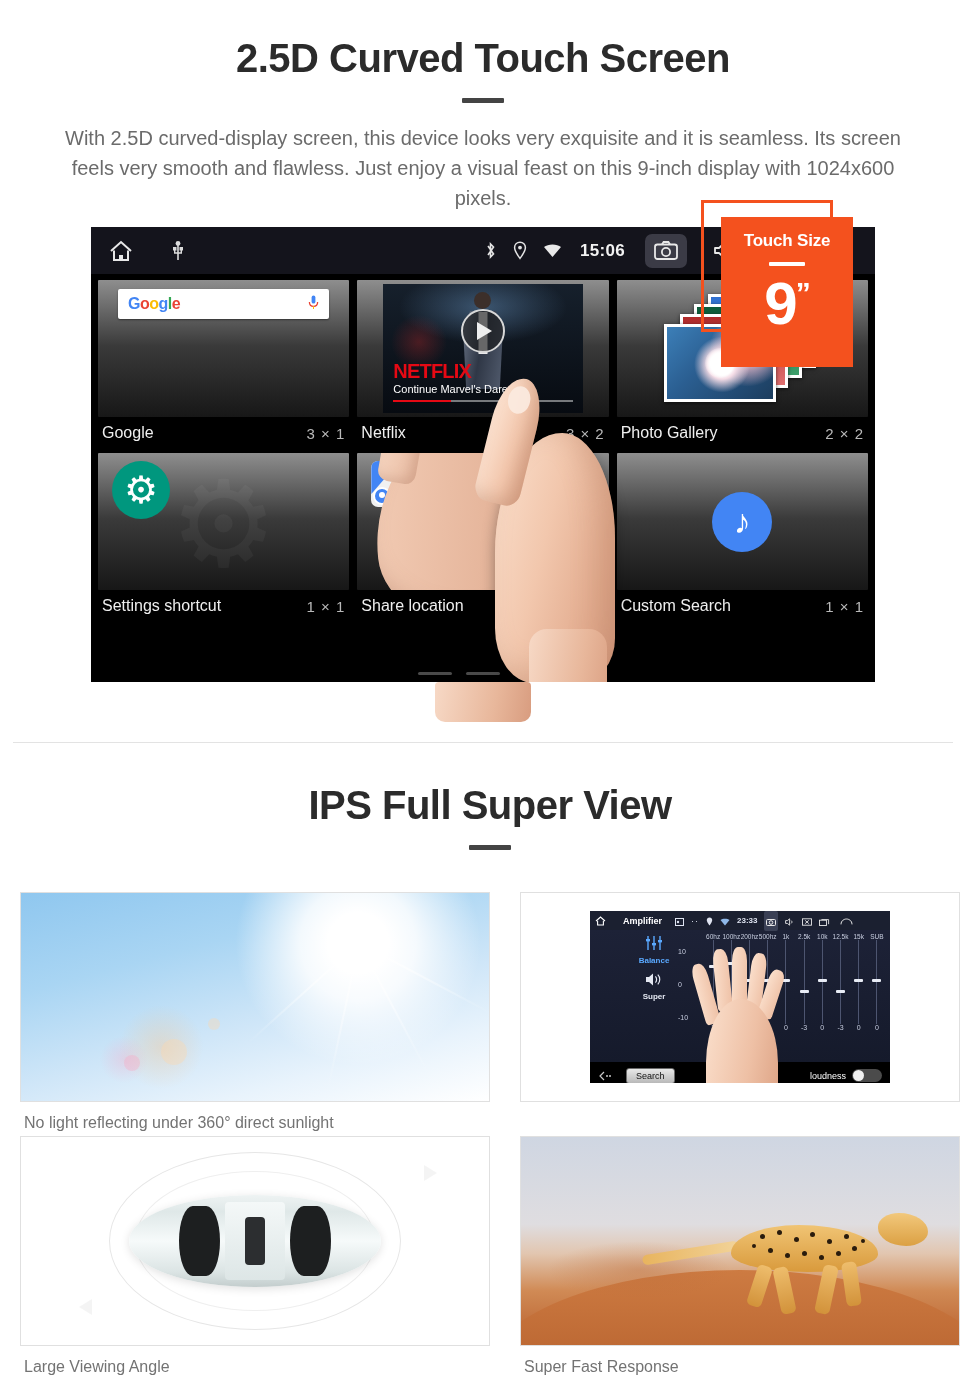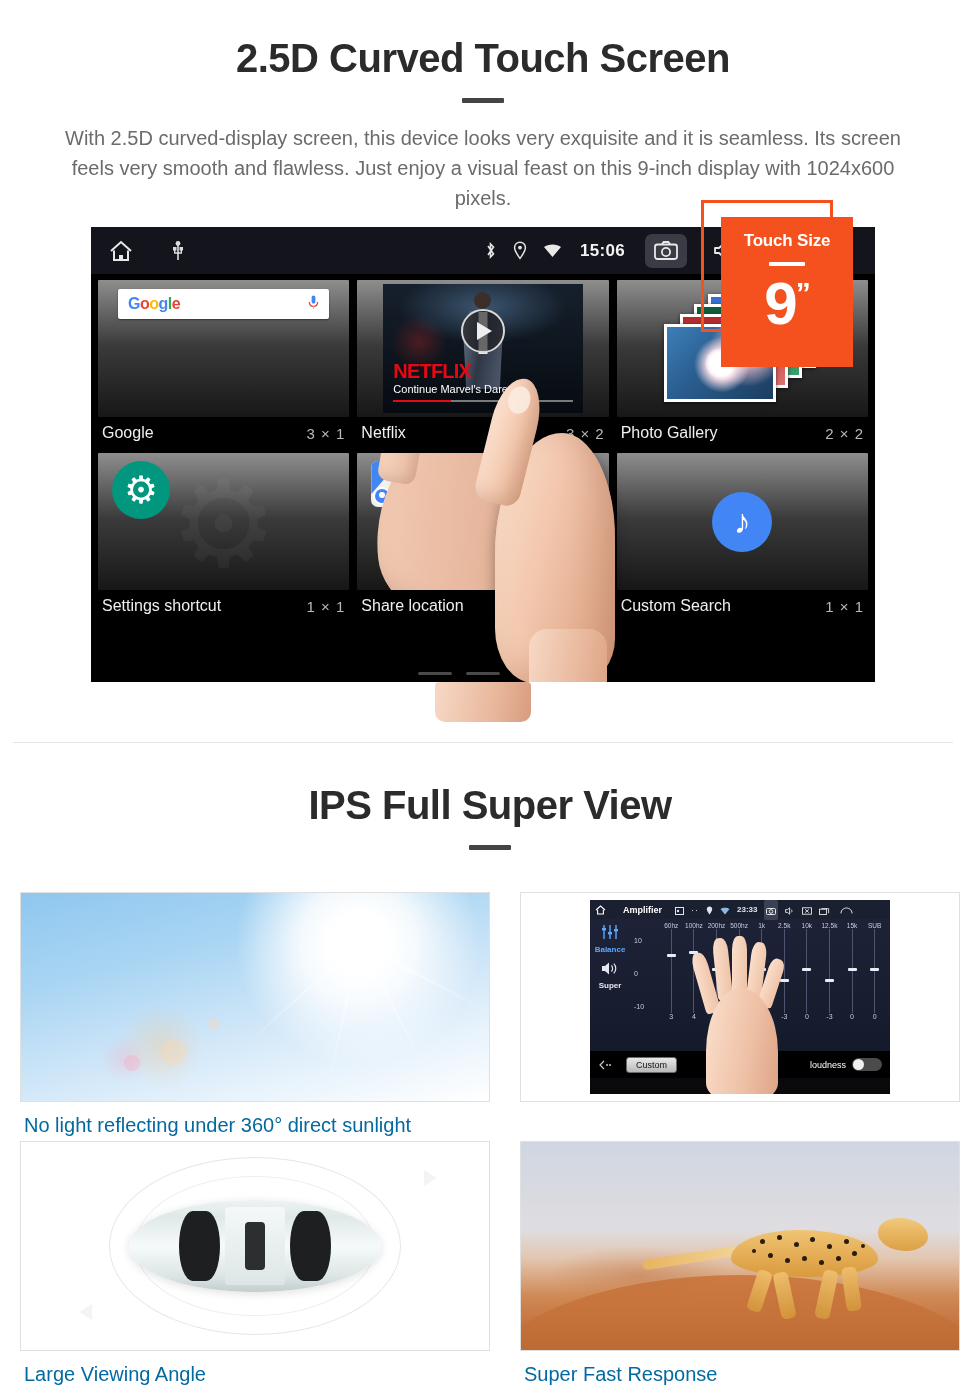--- a/index.html
+++ b/index.html
@@ -257,43 +257,43 @@
   .cards{
     display:grid; grid-template-columns: 470px 440px;
     gap: 0 30px; width: 940px; margin: 42px auto 0;
   }
   .card{ margin-bottom: 4px; }
   .card-img{
     border: 1px solid #e0e0e0;
     background:#fff;
     overflow:hidden;
   }
-  .card-cap{ font-size:20px; color:#0369a1; padding: 12px 4px 0 4px; }
+  .card-cap{ font-size:16px; color:#737373; padding: 12px 4px 0 4px; }
 
   
   .sky{ width:100%; height:208px;
         background:
           radial-gradient(circle 170px at 72% 24%, rgba(255,255,255,1) 0 18%, rgba(255,255,255,.85) 34%, rgba(255,255,255,0) 72%),
           radial-gradient(circle 60px at 30% 74%, rgba(255,190,120,.30), transparent 70%),
           radial-gradient(circle 34px at 22% 80%, rgba(255,160,190,.28), transparent 70%),
           linear-gradient(165deg,#8fc7ef 0%,#a9d5f3 30%,#cfe6f8 58%,#e8f3fc 78%,#ffffff 100%);
         position:relative; }
   .ray{ position:absolute; left:72%; top:24%; width:2px; height:150px;
         background:linear-gradient(rgba(255,255,255,.8),rgba(255,255,255,0));
         transform-origin: top center; }
   .flare{ position:absolute;border-radius:50%;background:rgba(255,215,170,.35); }
 
   
   .amp-wrap{ width:100%; height:208px; background:#fff; display:flex; align-items:center; justify-content:center; }
-  .amp{ width:300px; height:194px; background:#0a0a0d; position:relative; overflow:hidden; }
+  .amp{ width:300px; height:172px; background:#0a0a0d; position:relative; overflow:hidden; }
   .amp-sb{ height:19px; background:#1b2030; display:flex; align-items:center; padding:0 5px; gap:7px; }
   .amp-title{ color:#fff; font-size:9px; font-weight:bold; margin-left:10px; margin-right:6px;}
   .amp-t{ color:#dfe4f0; font-size:8px; font-weight:bold; }
   .amp-body{ display:flex; height:132px; background:linear-gradient(#1d2237,#151a2b); }
-  .amp-side{ width:40px; padding-top:5px; text-align:center; }
+  .amp-side{ width:40px; padding-top:5px; text-align:center;margin-left:44px; }
   .amp-side .lbl{ font-size:8px; font-weight:bold; margin-top:1px; }
   .amp-side .lbl.sel{ color:#5aa9ff; }
   .amp-side .lbl.dim{ color:#e4e8f2; }
   .amp-eq{ flex:1; position:relative; padding: 3px 4px 0 4px; }
   .amp-freqs{ display:flex; padding-left:26px; }
   .amp-freqs span{ flex:1; text-align:center; color:#c8cee0; font-size:6.5px; }
   .amp-scale{ position:absolute; left:4px; top:18px; color:#c8cee0; font-size:7px; }
   .amp-scale div{ margin-bottom: 26px; }
   .amp-sliders{ display:flex; padding-left:26px; height:84px; }
   .amp-sliders .sl{ flex:1; display:flex; justify-content:center; position:relative; }
@@ -729,21 +729,21 @@
                 </div>
               </div>
             </div>
 
             <div class="amp-foot">
               <span><svg width="14" height="10" viewBox="0 0 14 10">
                     <path d="M6 1 L2 5 L6 9" fill="none" stroke="#c9c9c9" stroke-width="1.2"></path>
                     <circle cx="9" cy="5" r="1" fill="#c9c9c9"></circle>
                     <circle cx="12" cy="5" r="1" fill="#c9c9c9"></circle>
                   </svg></span>
-              <span class="amp-custom">Custom</span>
+              <span class="amp-custom">Search</span>
               <span class="amp-loud">
                 <span class="txt">loudness</span>
                 <span class="amp-toggle"></span>
               </span>
             </div>
 
             <div class="amp-hand">
               <div class="ah-f" style="left:0;top:16px;transform:rotate(-16deg)"></div>
               <div class="ah-f" style="left:17px;top:2px;transform:rotate(-6deg)"></div>
               <div class="ah-f" style="left:34px;top:0px;"></div>

